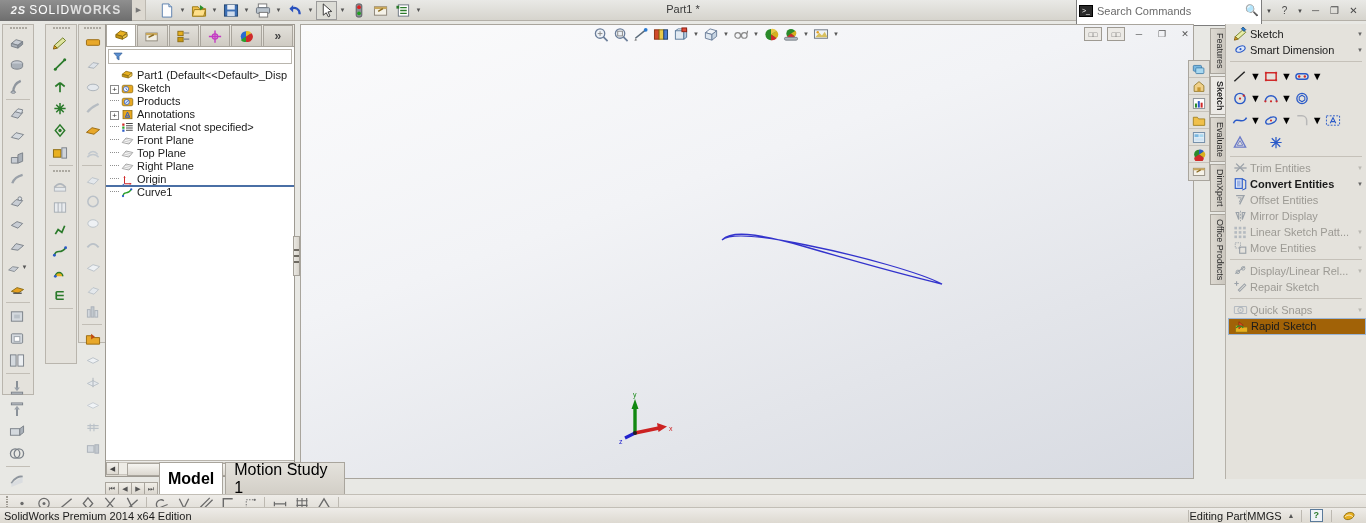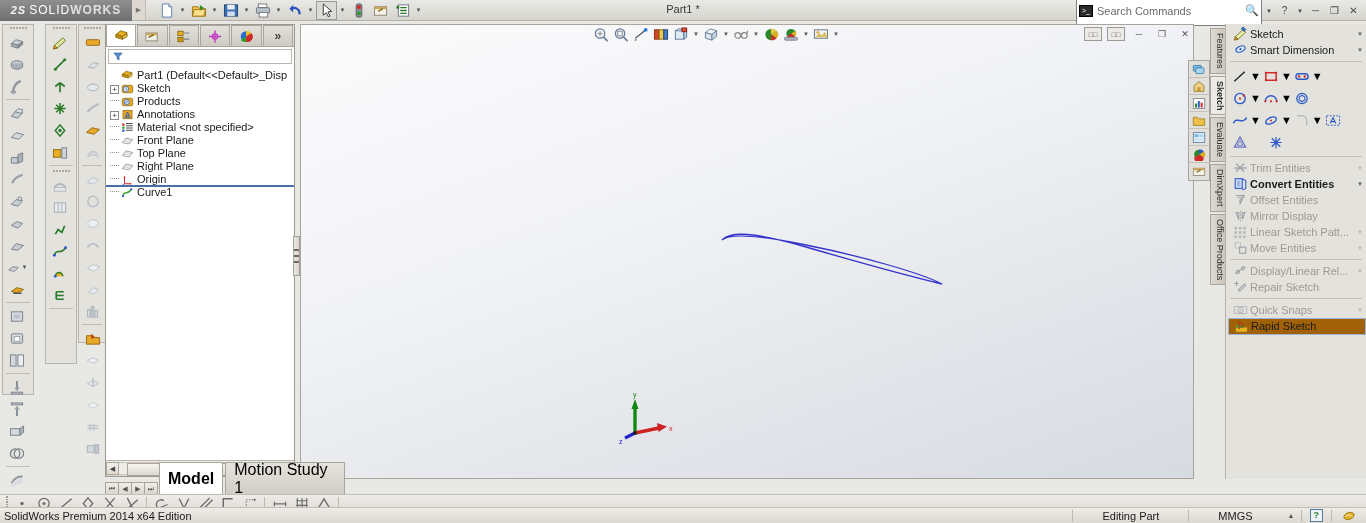--- a/index.html
+++ b/index.html
@@ -204,21 +204,21 @@
   .si{width:21px;height:16px;display:flex;align-items:center;justify-content:center;}
   .ssep{width:1px;height:13px;background:#bdb9b1;margin:0 3px;}
 
   .statusbar{
     position:absolute;left:0;bottom:0;width:1366px;height:16px;
     background:linear-gradient(#eeece8,#ddd9d1);border-top:1px solid #c2beb6;
     display:flex;align-items:center;font-size:11px;color:#1a1a1a;
   }
   .sb-left{padding-left:4px;}
   .sb-right{margin-left:auto;display:flex;align-items:center;gap:0;}
-  .sb-cell{padding:0 29px;height:15px;display:flex;align-items:center;}
+  .sb-cell{padding:0 0;height:15px;display:flex;align-items:center;}
   .sb-div{width:1px;height:12px;background:#bdb9b1;}
 
   svg{display:block;}
 </style>
 </head>
 <body>
 
 <div id="app">
 
   <div class="titlebar">

